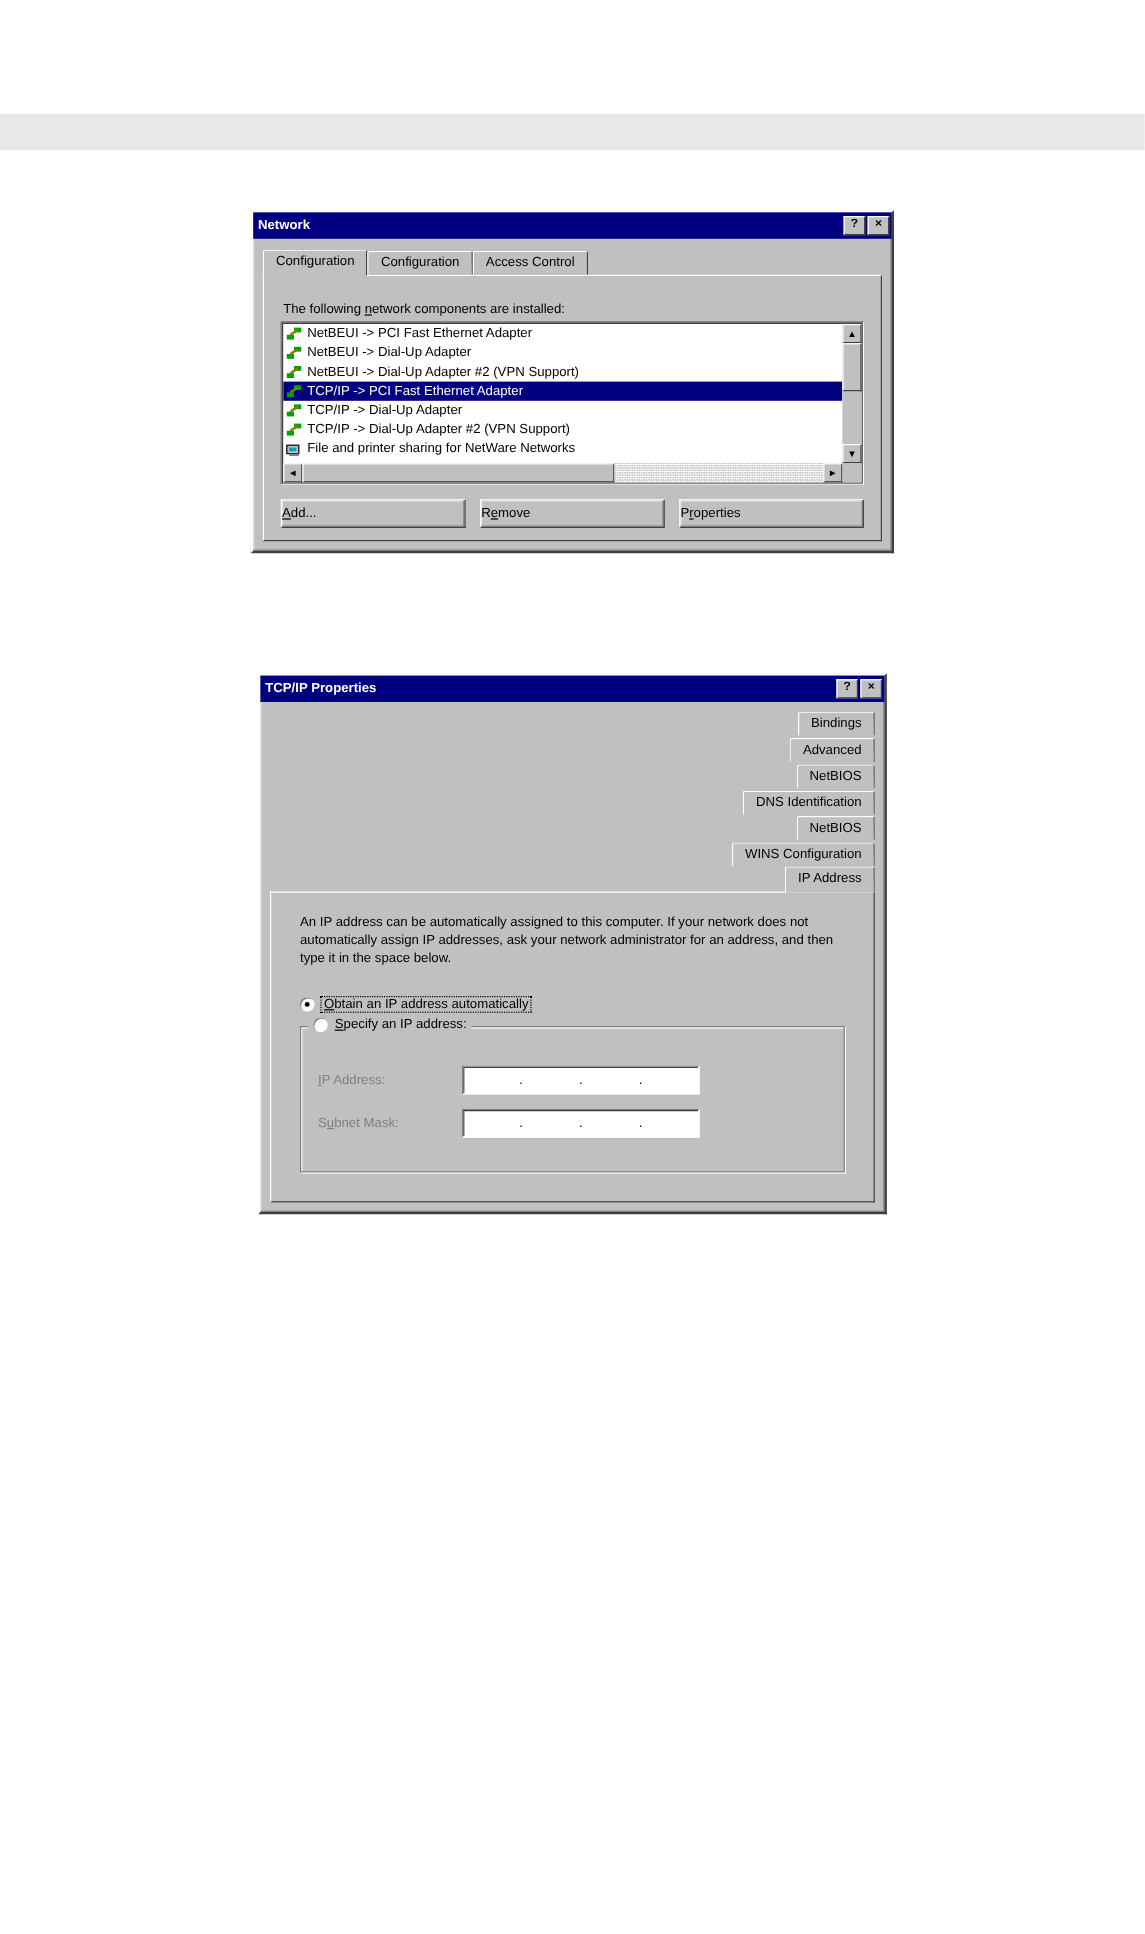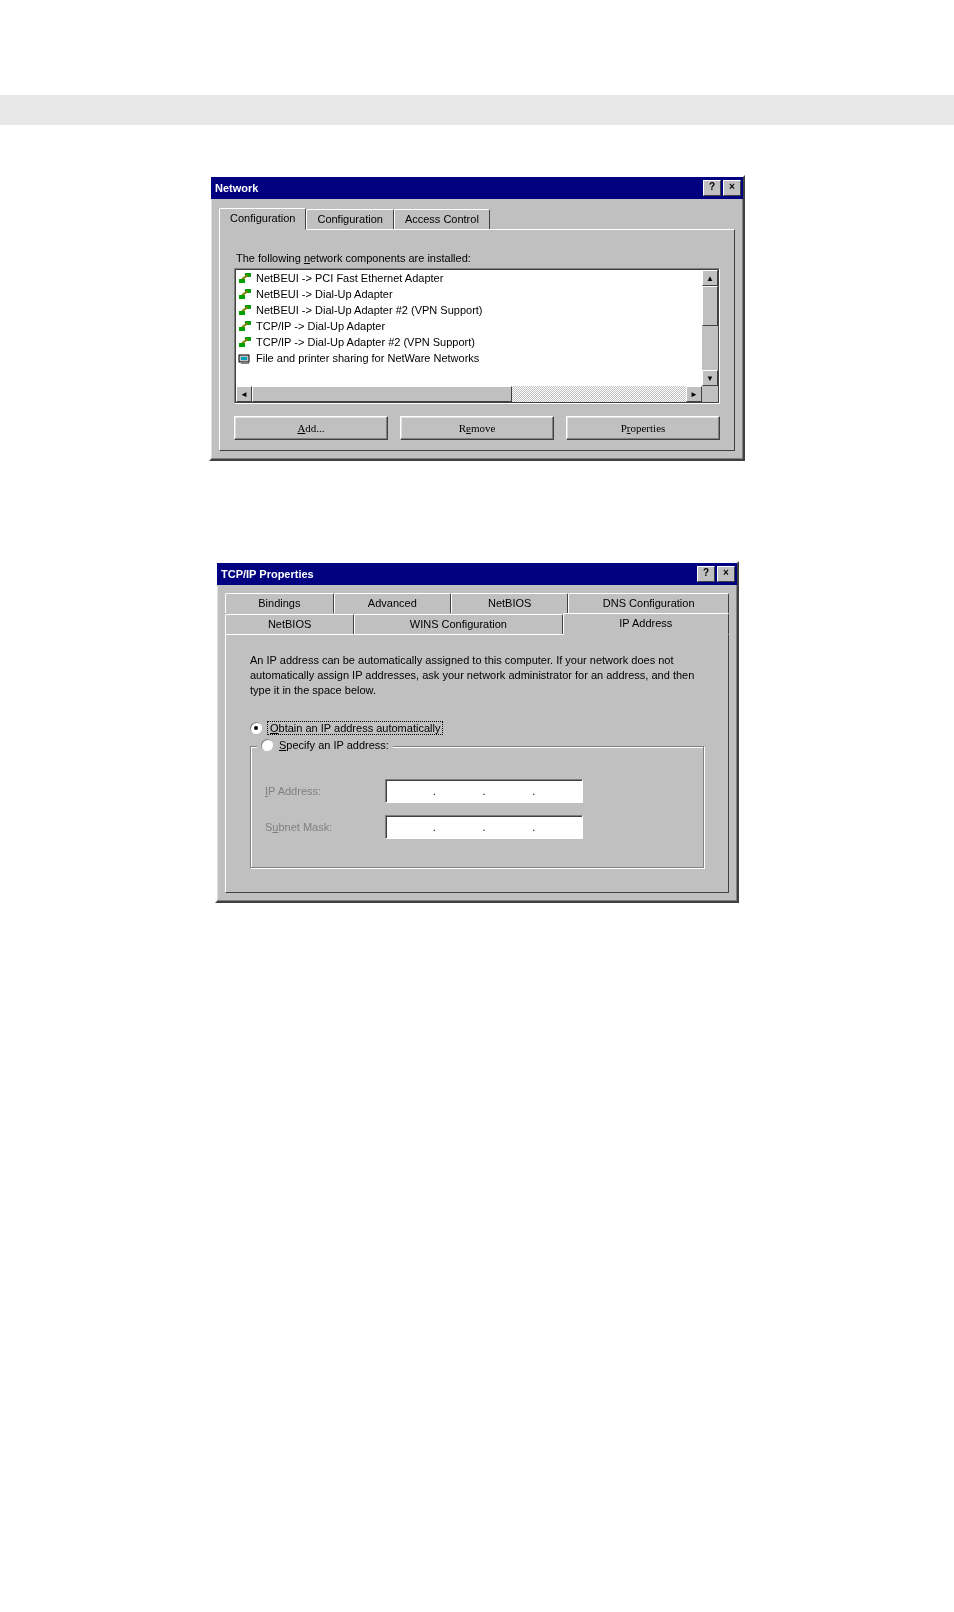--- a/index.html
+++ b/index.html
@@ -165,35 +165,35 @@
   }
   .vscroll .scroll-thumb { width: 16px; height: 40px; position: absolute; top: 16px; }
   .hscroll .scroll-thumb { height: 16px; width: 260px; }
   .btn-row {
     display: flex;
     gap: 12px;
     margin-top: 12px;
   }
   .btn {
     flex: 1;
-    text-align: center;
+    text-align: left;
     padding: 5px 0;
     background: #c0c0c0;
     border-top: 1px solid #ffffff;
     border-left: 1px solid #ffffff;
     border-right: 1px solid #404040;
     border-bottom: 1px solid #404040;
     box-shadow: inset -1px -1px #808080, inset 1px 1px #dfdfdf;
     cursor: default;
-    font-family: Liberation Serif, serif;
   }
   
   .tabstrip.multi {
     flex-wrap: wrap;
     padding-top: 6px;
+    flex-direction: column;
   }
   .tabstrip.row2 {
     padding-top: 0;
     margin-top: -1px;
   }
   .radio {
     display: flex;
     align-items: flex-start;
     gap: 6px;
     padding: 2px 0;
@@ -293,20 +293,30 @@
             </div>
             <div class="list-item">
               <span class="proto-icon">
                 <svg width="14" height="14">
                   <rect x="1" y="8" width="6" height="4" fill="#00a000"></rect>
                   <rect x="7" y="2" width="6" height="4" fill="#00a000"></rect>
                   <line x1="4" y1="8" x2="10" y2="4" stroke="#808000" stroke-width="2"></line>
                 </svg>
               </span>
               <span>NetBEUI -&gt; Dial-Up Adapter #2 (VPN Support)</span>
+            </div>
+            <div class="list-item selected">
+              <span class="proto-icon">
+                <svg width="14" height="14">
+                  <rect x="1" y="8" width="6" height="4" fill="#00a000"></rect>
+                  <rect x="7" y="2" width="6" height="4" fill="#00a000"></rect>
+                  <line x1="4" y1="8" x2="10" y2="4" stroke="#808000" stroke-width="2"></line>
+                </svg>
+              </span>
+              <span>TCP/IP -&gt; PCI Fast Ethernet Adapter</span>
             </div>
             <div class="list-item">
               <span class="proto-icon">
                 <svg width="14" height="14">
                   <rect x="1" y="8" width="6" height="4" fill="#00a000"></rect>
                   <rect x="7" y="2" width="6" height="4" fill="#00a000"></rect>
                   <line x1="4" y1="8" x2="10" y2="4" stroke="#808000" stroke-width="2"></line>
                 </svg>
               </span>
               <span>TCP/IP -&gt; Dial-Up Adapter</span>
@@ -357,21 +367,21 @@
 <div class="dialog" style="width:520px; margin: 100px auto 0 auto;">
   <div class="titlebar">
     <span class="title-text">TCP/IP Properties</span>
     <span class="title-btn">?</span>
     <span class="title-btn">×</span>
   </div>
   <div class="tabstrip multi">
     <div class="tab inactive" style="flex:1; text-align:center;">Bindings</div>
     <div class="tab inactive" style="flex:1.1; text-align:center;">Advanced</div>
     <div class="tab inactive" style="flex:1.1; text-align:center;">NetBIOS</div>
-    <div class="tab inactive" style="flex:1.6; text-align:center;">DNS Configuration</div>
+    <div class="tab inactive" style="flex:1.6; text-align:center;">DNS Identification</div>
   </div>
   <div class="tabstrip multi row2">
     <div class="tab inactive" style="flex:1.15; text-align:center;">NetBIOS</div>
     <div class="tab inactive" style="flex:2; text-align:center;">WINS Configuration</div>
     <div class="tab active" style="flex:1.55; text-align:center;">IP Address</div>
   </div>
   <div class="tabpane" style="padding:18px 24px 24px 24px;">
     <div style="margin-bottom:22px; line-height:1.35;">An IP address can be automatically assigned to this computer.  If your network does not automatically assign IP addresses, ask your network administrator for an address, and then type it in the space below.</div>
 
     <div class="radio">

